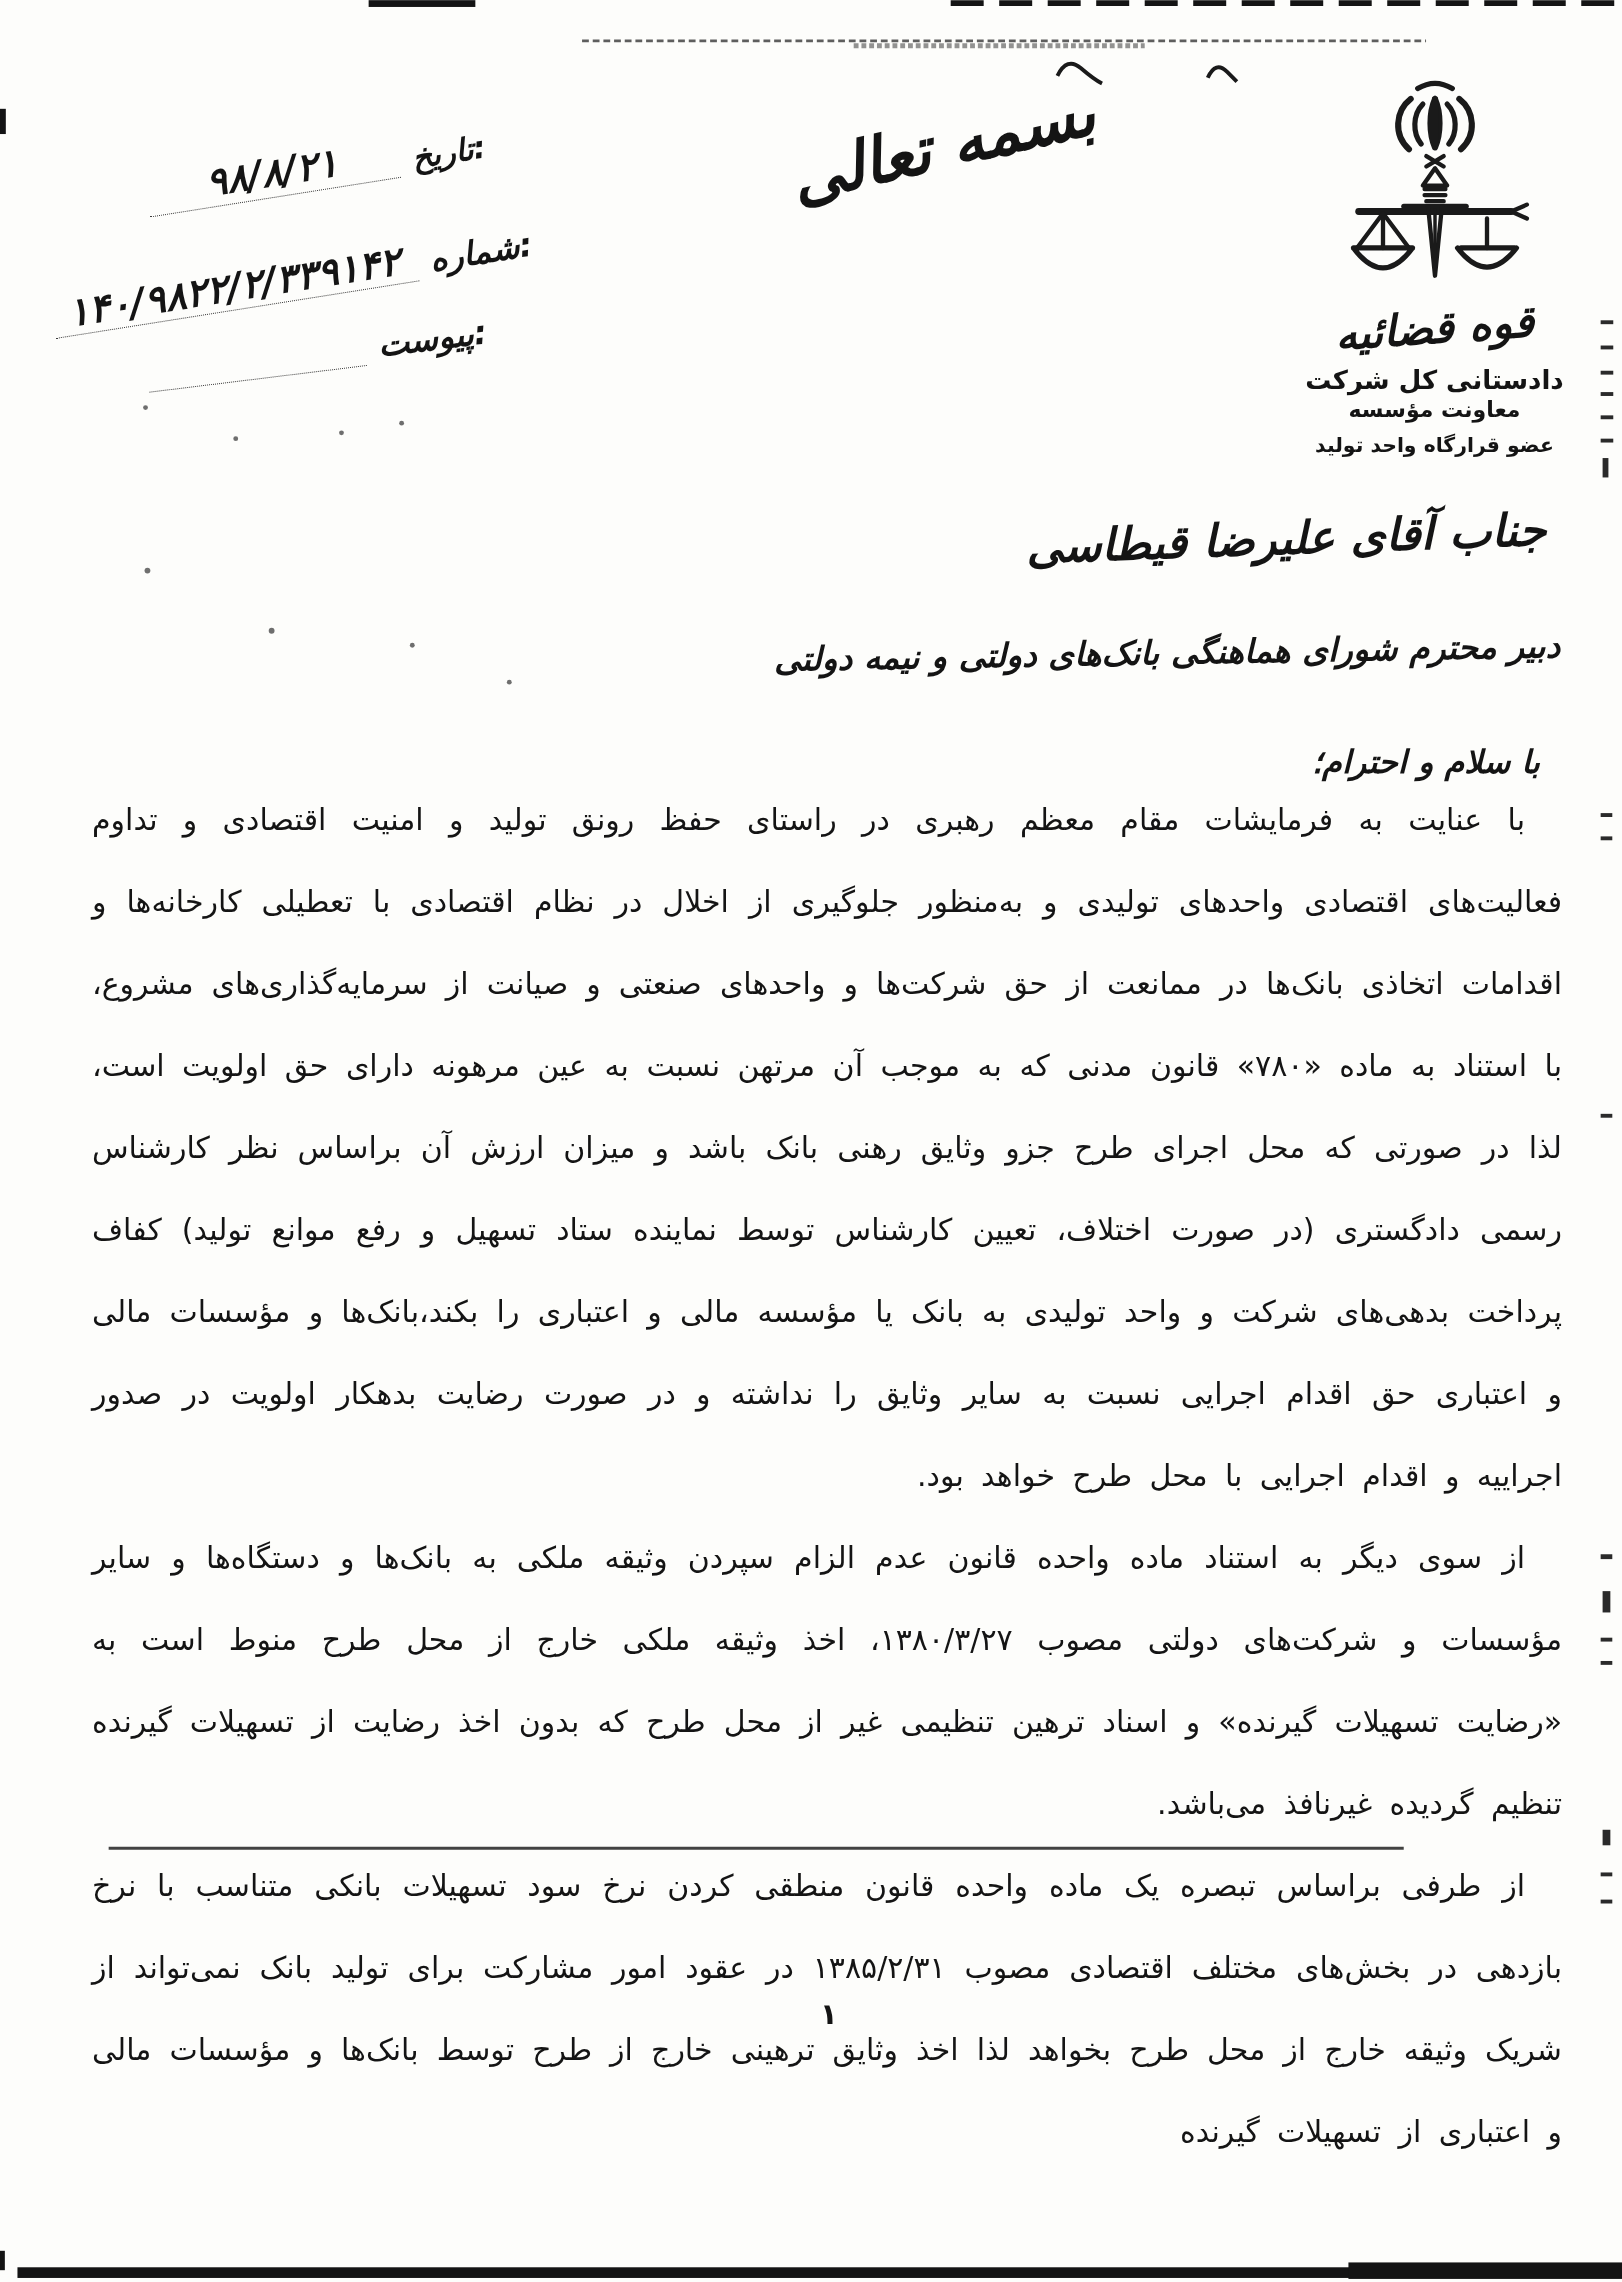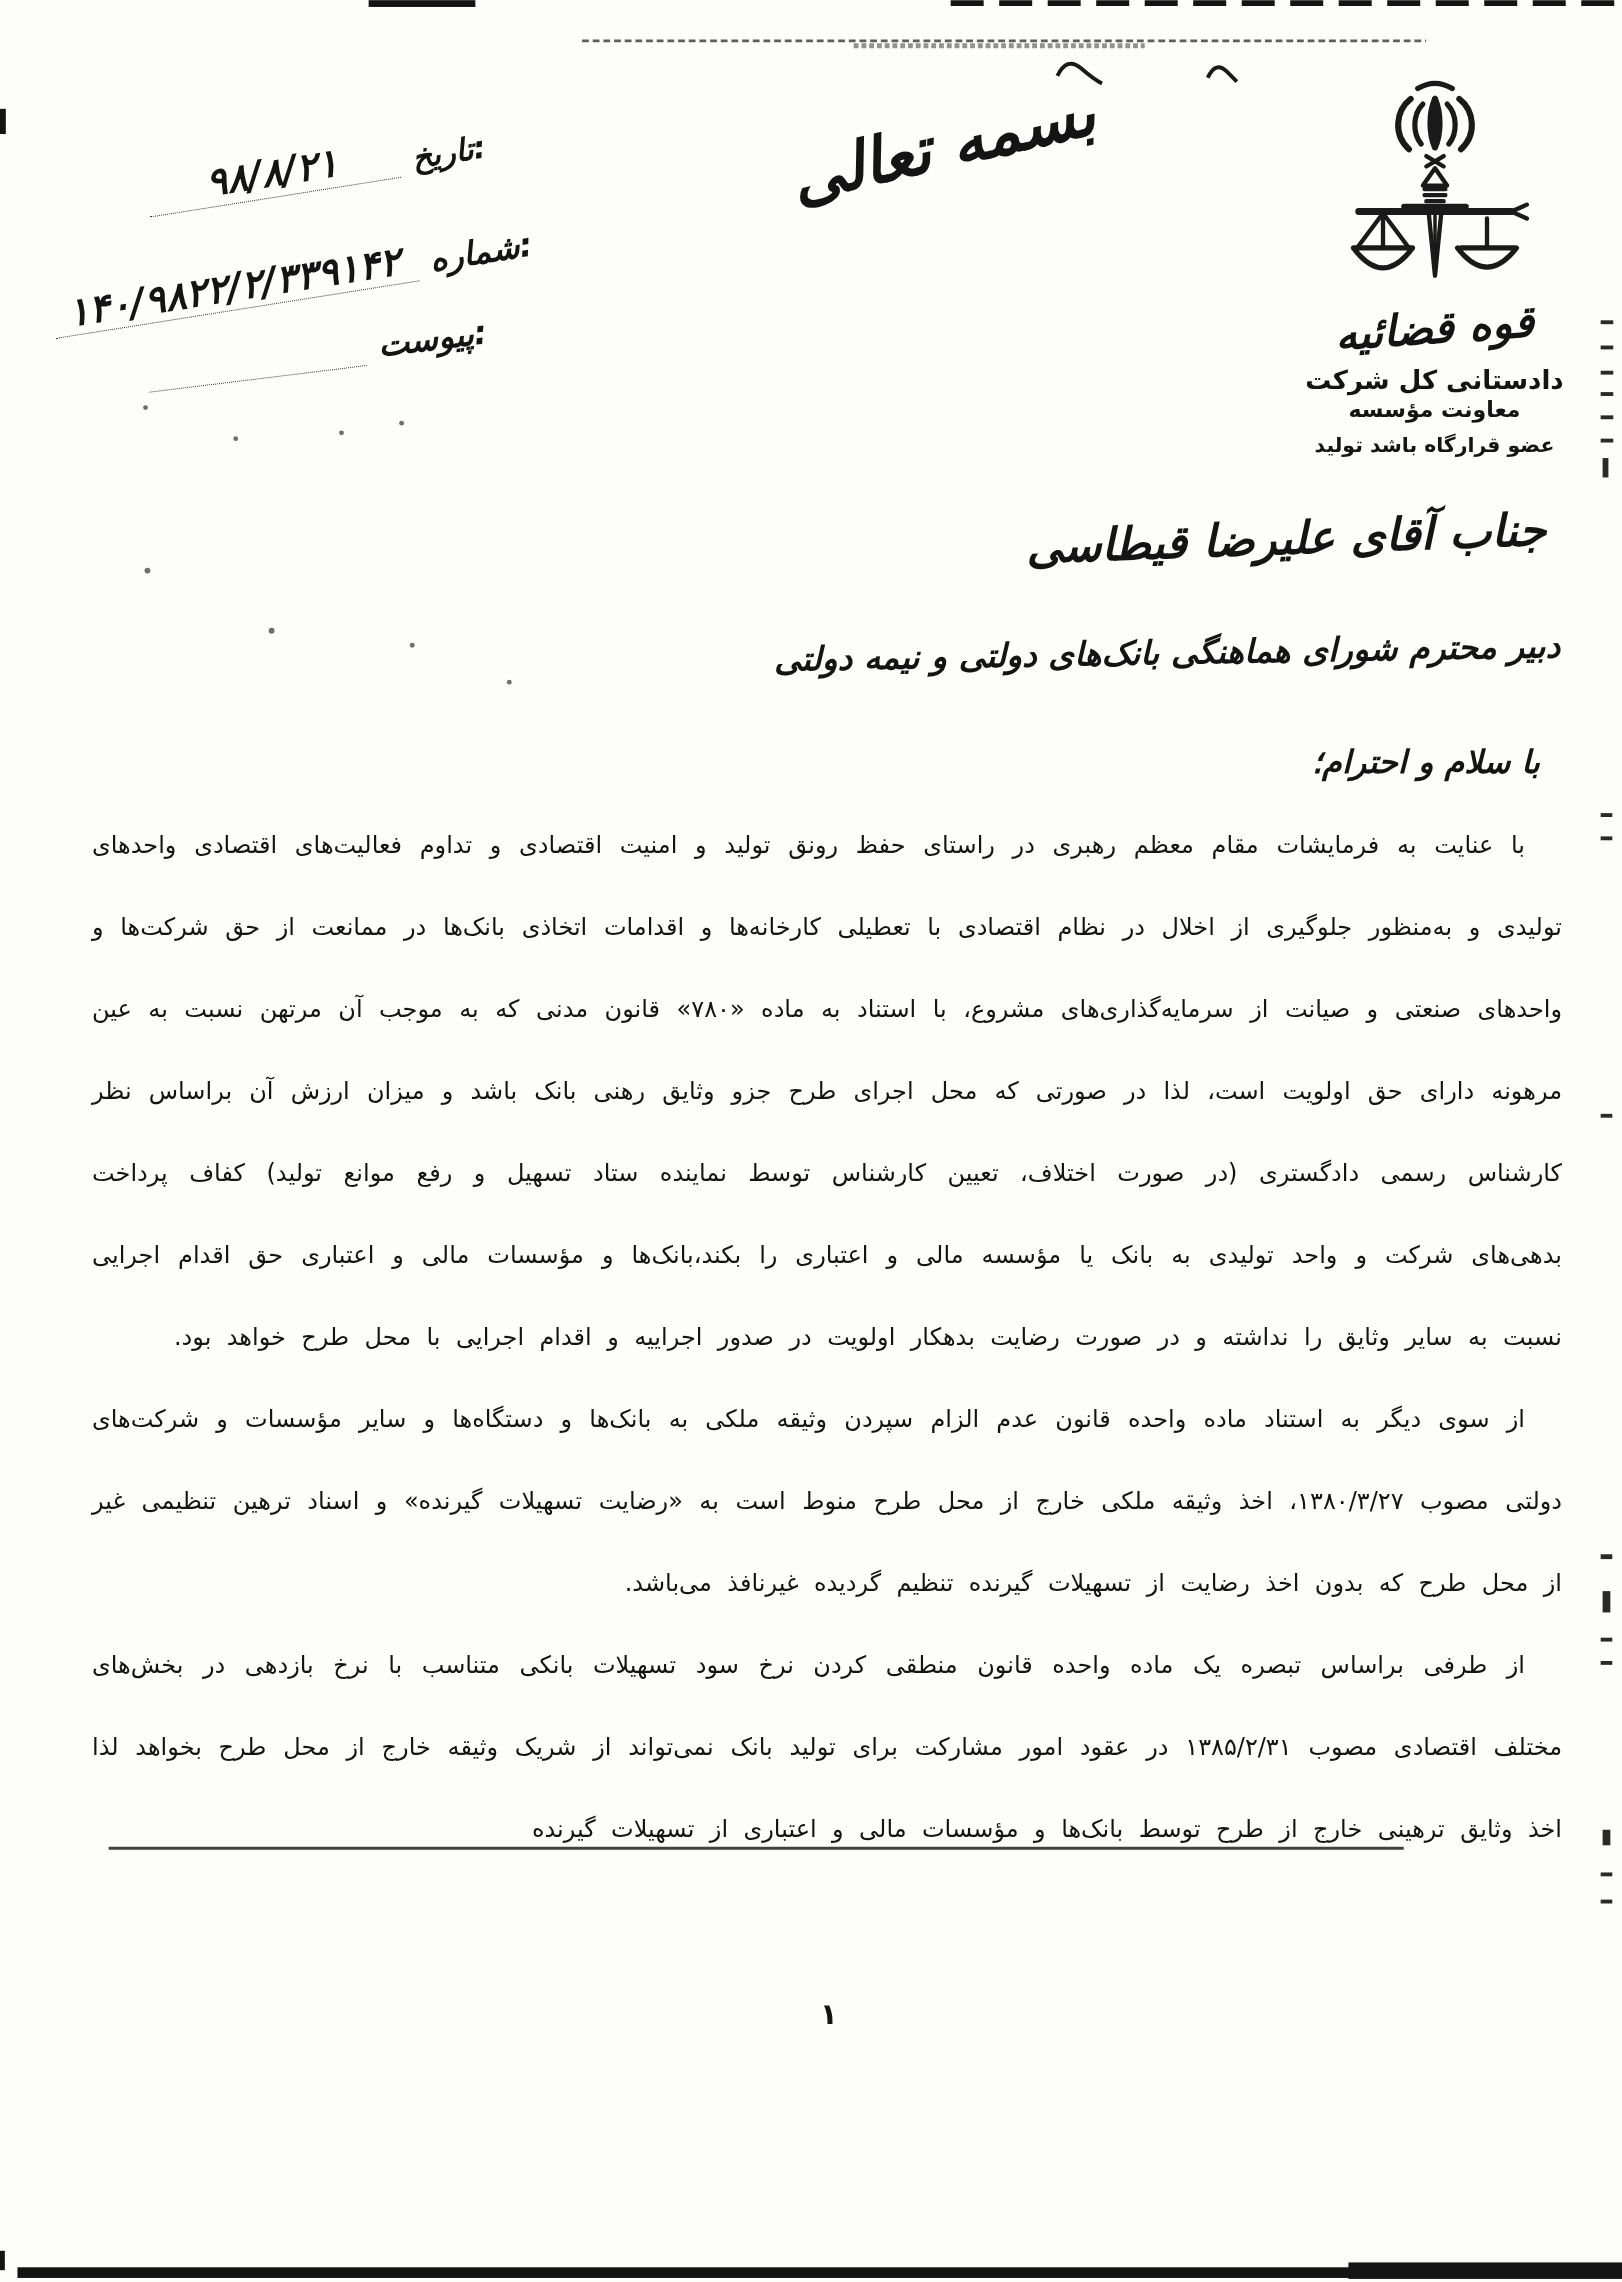--- a/index.html
+++ b/index.html
@@ -37,23 +37,23 @@
   .dept2 { font-size:22px; font-weight:bold; margin-top:1.9px;  white-space:nowrap; }
   .dept3 { font-size:20.4px; font-weight:bold; margin-top:11.6px; white-space:nowrap; }
 
   
   .addr1 { top:512px; right:76px; font-size:45px; font-weight:bold; font-style:italic; transform:rotate(-2deg); white-space:nowrap; }
   .addr2 { top:633px; right:62px; font-size:33px; font-weight:bold; font-style:italic; transform:rotate(-1deg); white-space:nowrap; }
   .salut { top:743px; right:82px; font-size:32px; font-weight:bold; font-style:italic; white-space:nowrap; }
 
   
   .body-text {
-    top:804px; left:92px; width:1470px;
+    top:779px; left:92px; width:1470px;
     direction:rtl; text-align:justify;
-    font-size:24px; line-height:82px; letter-spacing:0.5px; word-spacing:7.8px;
+    font-size:30px; line-height:82px; letter-spacing:0.5px; word-spacing:7.8px;
   }
   .body-text p { margin:0; text-indent:37px; }
 
   
   .pagenum { top:1997px; left:820px; font-size:29px; font-weight:bold; }
 
   
   .artifacts { top:0; left:0; pointer-events:none; }
 </style>
 </head>
@@ -143,21 +143,21 @@
         <path d="M60 76 V110" stroke-width="2"></path>
         <path d="M30 78 L15 98 M30 78 L45 98 M30 78 V98" stroke-width="2.5"></path>
         <path d="M13 98 H47 M13 98 Q30 121 47 98" stroke-width="3"></path>
         <path d="M90 81 V98" stroke-width="2.5"></path>
         <path d="M75 98 H106 M73 98 Q90 120 107 98" stroke-width="3"></path>
       </svg>
     </div>
     <div class="org-title">قوه قضائیه</div>
     <div class="dept1">دادستانی کل شرکت</div>
     <div class="dept2">معاونت مؤسسه</div>
-    <div class="dept3">عضو قرارگاه باشد تولید</div>
+    <div class="dept3">عضو قرارگاه واحد تولید</div>
   </div>
 
   <div class="abs addr1">جناب آقای علیرضا قیطاسی</div>
   <div class="abs addr2">دبیر محترم شورای هماهنگی بانک‌های دولتی و نیمه دولتی</div>
   <div class="abs salut">با سلام و احترام؛</div>
 
   <div class="abs body-text">
     <p>با عنایت به فرمایشات مقام معظم رهبری در راستای حفظ رونق تولید و امنیت اقتصادی و تداوم فعالیت‌های اقتصادی واحدهای تولیدی و به‌منظور جلوگیری از اخلال در نظام اقتصادی با تعطیلی کارخانه‌ها و اقدامات اتخاذی بانک‌ها در ممانعت از حق شرکت‌ها و واحدهای صنعتی و صیانت از سرمایه‌گذاری‌های مشروع، با استناد به ماده «۷۸۰» قانون مدنی که به موجب آن مرتهن نسبت به عین مرهونه دارای حق اولویت است، لذا در صورتی که محل اجرای طرح جزو وثایق رهنی بانک باشد و میزان ارزش آن براساس نظر کارشناس رسمی دادگستری (در صورت اختلاف، تعیین کارشناس توسط نماینده ستاد تسهیل و رفع موانع تولید) کفاف پرداخت بدهی‌های شرکت و واحد تولیدی به بانک یا مؤسسه مالی و اعتباری را بکند،بانک‌ها و مؤسسات مالی و اعتباری حق اقدام اجرایی نسبت به سایر وثایق را نداشته و در صورت رضایت بدهکار اولویت در صدور اجراییه و اقدام اجرایی با محل طرح خواهد بود.</p>
     <p>از سوی دیگر به استناد ماده واحده قانون عدم الزام سپردن وثیقه ملکی به بانک‌ها و دستگاه‌ها و سایر مؤسسات و شرکت‌های دولتی مصوب ۱۳۸۰/۳/۲۷، اخذ وثیقه ملکی خارج از محل طرح منوط است به «رضایت تسهیلات گیرنده» و اسناد ترهین تنظیمی غیر از محل طرح که بدون اخذ رضایت از تسهیلات گیرنده تنظیم گردیده غیرنافذ می‌باشد.</p>
     <p>از طرفی براساس تبصره یک ماده واحده قانون منطقی کردن نرخ سود تسهیلات بانکی متناسب با نرخ بازدهی در بخش‌های مختلف اقتصادی مصوب ۱۳۸۵/۲/۳۱ در عقود امور مشارکت برای تولید بانک نمی‌تواند از شریک وثیقه خارج از محل طرح بخواهد لذا اخذ وثایق ترهینی خارج از طرح توسط بانک‌ها و مؤسسات مالی و اعتباری از تسهیلات گیرنده</p>

